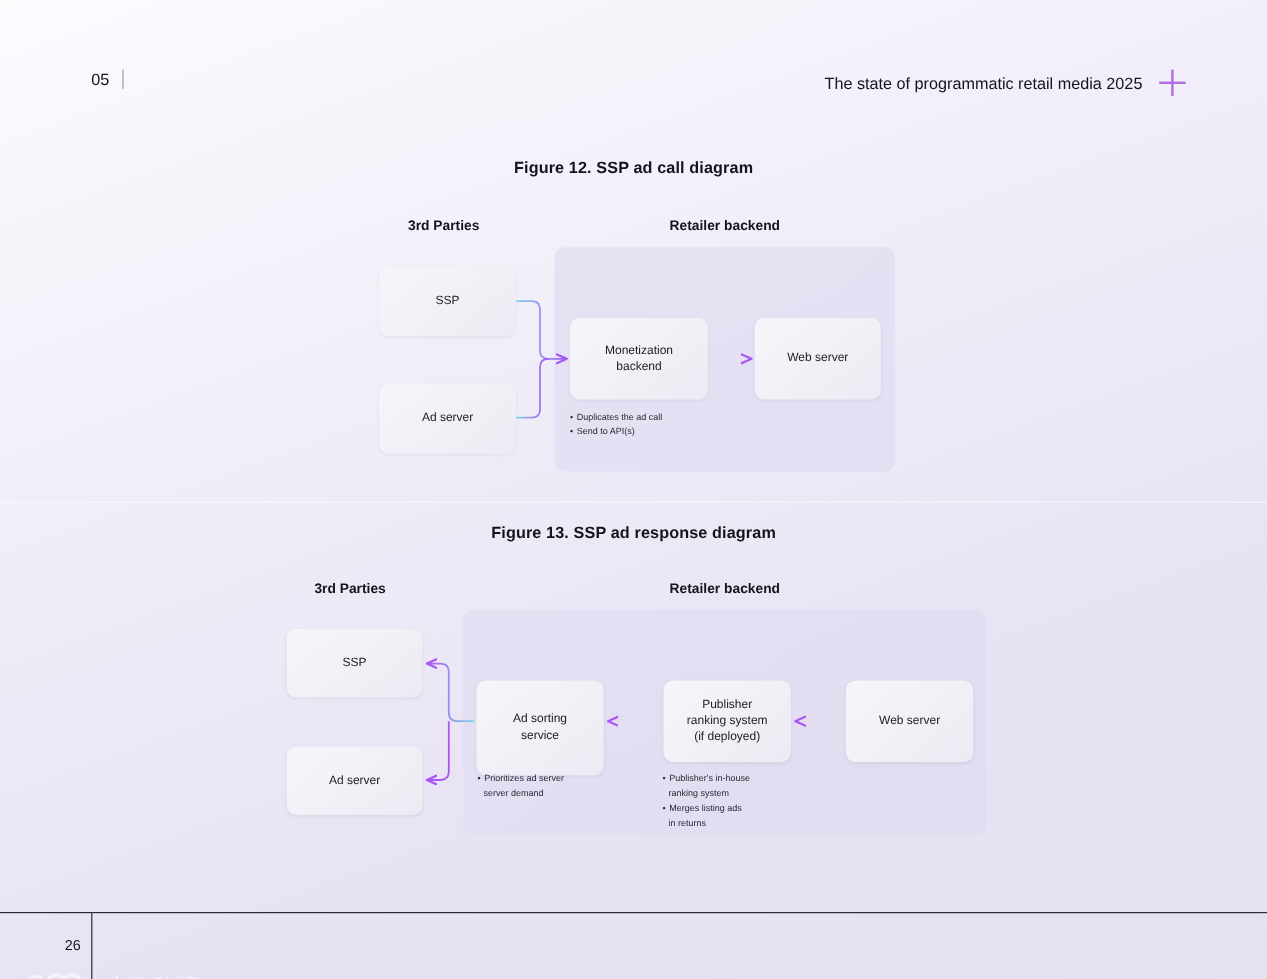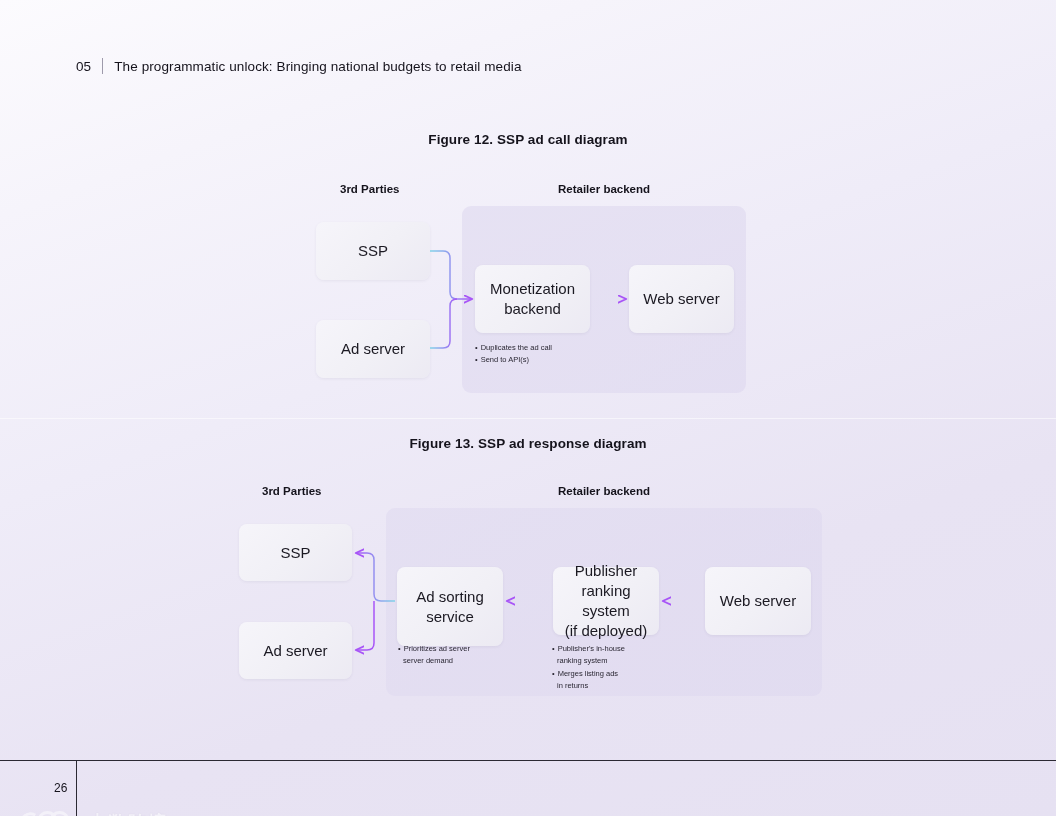--- a/index.html
+++ b/index.html
@@ -34,21 +34,21 @@
   .fig-title{position:absolute;width:100%;text-align:center;left:0;
     font-size:13.5px;font-weight:bold;color:#15131c;letter-spacing:.1px;}
   .grp-label{position:absolute;font-size:11.5px;font-weight:bold;color:#15131c;
     white-space:nowrap;}
   .panel{position:absolute;border-radius:9px;
     background:linear-gradient(135deg,rgba(226,221,241,.75),rgba(222,216,239,.62));}
   .node{position:absolute;border-radius:8px;display:flex;align-items:center;
     justify-content:center;text-align:center;
     background:linear-gradient(140deg,#f6f5fa 0%,#f1f0f6 55%,#eceaf3 100%);
     box-shadow:0 1px 3px rgba(60,50,90,.07);
-    font-size:15px;color:#1b1922;line-height:1.33;padding:4px;box-sizing:border-box;}
+    font-size:10px;color:#1b1922;line-height:1.33;padding:4px;box-sizing:border-box;}
   .bullets{position:absolute;font-size:7.5px;color:#2a2733;line-height:1.65;}
   .bullets div{white-space:nowrap;}
   .bullets .sub{padding-left:5px;}
   .bullets .b::before{content:"\2022";margin-right:3px;}
   svg.conn{position:absolute;overflow:visible;pointer-events:none;}
   
   .footer-rule{position:absolute;left:0;right:0;top:760px;height:1px;background:#2b2933;}
   .footer-vrule{position:absolute;left:76px;top:761px;width:1px;height:55px;background:#2b2933;}
   .page-num{position:absolute;left:54px;top:765px;font-size:12px;color:#15131c;margin-top:16px;}
   
@@ -67,21 +67,24 @@
 </style>
 </head>
 <body>
 
 <div id="page"></div>
 
 <div class="header">
   <div class="hdr-left">
     <span class="hdr-num">05</span>
     <span class="hdr-sep"></span>
-    <span>The programmatic unlock: Bringing national budgets to retail media</span>
+  </div>
+  <div class="hdr-right">
+    <span>The state of programmatic retail media 2025</span>
+    <span class="plus-icon"></span>
   </div>
 </div>
 
 <div class="fig-title" style="top:132px">Figure 12. SSP ad call diagram</div>
 
 <div class="grp-label" style="left:340px;top:183px">3rd Parties</div>
 <div class="grp-label" style="left:558px;top:183px">Retailer backend</div>
 
 <div class="panel" style="left:462px;top:206px;width:284px;height:187px"></div>
 

